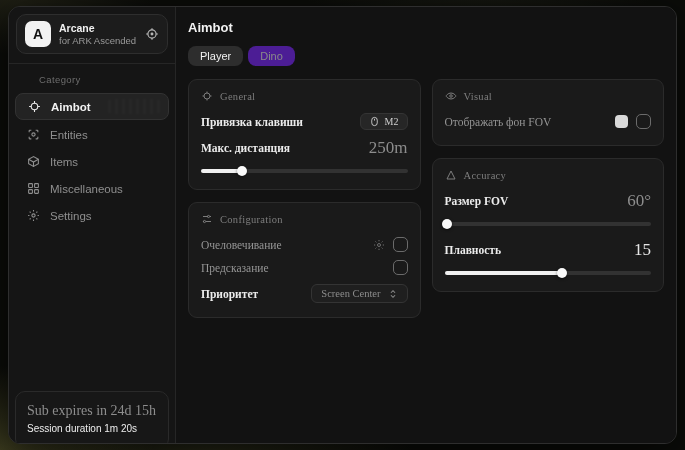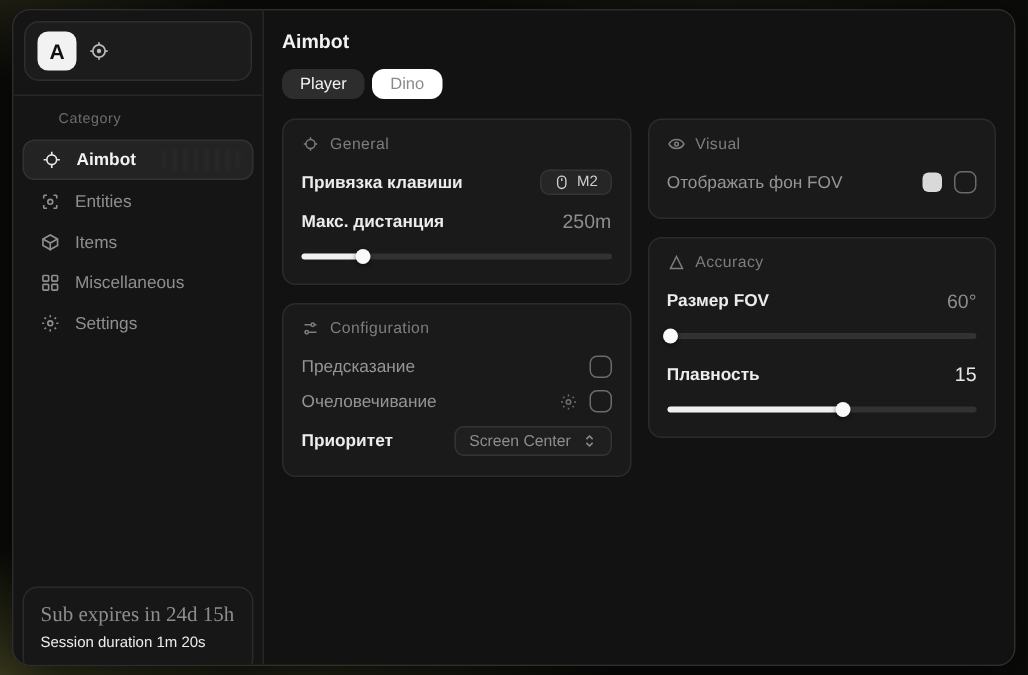--- a/index.html
+++ b/index.html
@@ -70,41 +70,41 @@
     line-height:1.5;
   }
   .footer-sub { font-family:Liberation Serif, serif; font-size:14px; color:#8d8d8d; }
   .footer-session { font-size:10px; font-weight:normal; color:#ededed; }
   
   .main { flex:1; background:#121212; padding:13px 12px; overflow:hidden; }
   .page-title { font-size:13px; font-weight:bold; color:#f2f2f2; }
   .tabs { display:flex; gap:5px; margin-top:11px; }
   .tab {
     font-size:11px; padding:4px 12px; border-radius:8px;
-    background:#ffffff; color:#8a8a8a; cursor:pointer;
+    background:#4c1d95; color:#8a8a8a; cursor:pointer;
   }
   .tab.active { background:#2d2d2d; color:#f2f2f2; }
-  .columns { display:flex; gap:11px; margin-top:13px; align-items:flex-start; }
+  .columns { display:flex; gap:11px; margin-top:13px; align-items:flex-start;font-family:Liberation Serif, serif; }
   .col { flex:1; display:flex; flex-direction:column; gap:12px; min-width:0; }
   .card {
     background:#1a1a1a; border:1px solid #2b2b2b; border-radius:9px;
     padding:10px 12px 12px;
   }
   .card-head {
     display:flex; align-items:center; gap:7px;
     color:#7d7d7d; font-size:10.5px; letter-spacing:.3px; margin-bottom:8px;
   }
   .card-head .ico { display:flex; }
   .row {
     display:flex; align-items:center; justify-content:space-between;
     min-height:23px; gap:8px;
   }
   .lbl { font-size:11.5px; color:#959595; }
   .lbl.strong { color:#ececec; font-weight:bold; }
-  .val { font-size:13px; color:#8d8d8d; }
+  .val { font-size:17px; color:#8d8d8d; }
   .val.strong { color:#e6e6e6; }
   .right-ctrls { display:flex; align-items:center; gap:8px; }
   .checkbox {
     width:15px; height:15px; border:1.5px solid #6b6b6b; border-radius:5px;
     background:transparent; cursor:pointer; flex:none;
   }
   .swatch { width:13px; height:13px; border-radius:4px; background:#d9d9d9; cursor:pointer; flex:none; }
   .keybind {
     display:flex; align-items:center; gap:5px;
     background:#262626; border:1px solid #343434; border-radius:6px;
@@ -129,20 +129,24 @@
 <body>
 
 <div class="backdrop"></div>
 
 <div class="window">
 
   <aside class="sidebar">
 
     <div class="brand-card">
       <div class="logo">A</div>
+      <div class="brand-text">
+        <div class="brand-title">Arcane</div>
+        <div class="brand-sub">for ARK Ascended</div>
+      </div>
       <span class="icon-btn">
         <svg width="14" height="14" viewBox="0 0 24 24" fill="none" stroke="currentColor" stroke-width="2">
           <circle cx="12" cy="12" r="7"></circle>
             <circle cx="12" cy="12" r="1.5" fill="currentColor"></circle>
           <path d="M12 2v3M12 19v3M2 12h3M19 12h3"></path>
         </svg>
       </span>
     </div>
 
     <div class="sb-divider"></div>
@@ -262,37 +266,37 @@
               <svg width="12" height="12" viewBox="0 0 24 24" fill="none" stroke="currentColor" stroke-width="2">
                 <path d="M4 7h10M18 7h2M4 17h2M10 17h10"></path>
                 <circle cx="15" cy="7" r="2.2"></circle>
                   <circle cx="7" cy="17" r="2.2"></circle>
               </svg>
             </span>
             <span>Configuration</span>
           </div>
 
           <div class="row">
-            <span class="lbl">Предсказание</span>
-            <span class="checkbox"></span>
-          </div>
-
-          <div class="row">
             <span class="lbl">Очеловечивание</span>
             <span class="right-ctrls">
               <span class="icon-btn" style="color:#6f6f6f">
                 <svg width="12" height="12" viewBox="0 0 24 24" fill="none" stroke="currentColor" stroke-width="2">
                   <circle cx="12" cy="12" r="3"></circle>
                   <path d="M12 2v2.5M12 19.5V22M4.9 4.9l1.8 1.8M17.3 17.3l1.8 1.8M2 12h2.5M19.5 12H22M4.9 19.1l1.8-1.8M17.3 6.7l1.8-1.8"></path>
                 </svg>
               </span>
               <span class="checkbox"></span>
             </span>
           </div>
 
+          <div class="row">
+            <span class="lbl">Предсказание</span>
+            <span class="checkbox"></span>
+          </div>
+
           <div class="row" style="margin-top:3px;">
             <span class="lbl strong">Приоритет</span>
             <span class="dropdown">
               <span>Screen Center</span>
               <span>
                 <svg width="10" height="10" viewBox="0 0 24 24" fill="none" stroke="currentColor" stroke-width="2.5">
                   <path d="M7 9l5-5 5 5M7 15l5 5 5-5"></path>
                 </svg>
               </span>
             </span>

